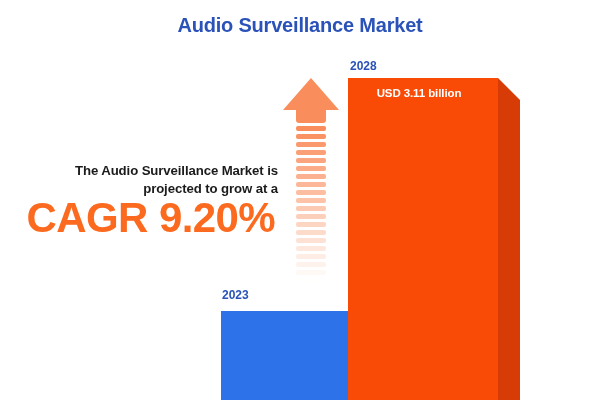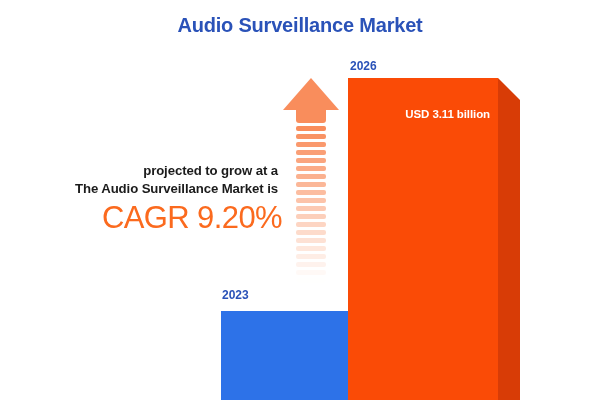--- a/index.html
+++ b/index.html
@@ -36,25 +36,25 @@
   }
   #copy .line {
     font-size:13.2px;
     font-weight:bold;
     color:#1b1b1b;
     line-height:18px;
     letter-spacing:-0.1px;
   }
   #cagr {
     position:absolute;
-    left:24px; top:200px;
+    left:17px; top:200px;
     width:258px;
     text-align:right;
-    font-size:31px;
-    font-weight:normal;
+    font-size:42px;
+    font-weight:bold;
     color:#fb6a1e;
     letter-spacing:-0.6px;
     line-height:36px;
   }
 
   
   #arrow {
     position:absolute;
     left:283px; top:78px;
     width:56px; height:218px;
@@ -105,23 +105,23 @@
   }
   #bar2032-base-side {
     position:absolute;
     left:498px; top:311px;
     width:22px; height:89px;
     background:#df5b0a;
     clip-path:polygon(0 0, 100% 22px, 100% 100%, 0 100%);
   }
   #bar2032-label {
     position:absolute;
-    left:348px; top:108px;
+    left:348px; top:87px;
     width:142px;
-    text-align:right;
+    text-align:center;
     font-size:11.5px;
     font-weight:bold;
     color:#ffffff;
     letter-spacing:-0.1px;
   }
   #year2032 {
     position:absolute;
     left:350px; top:59px;
     font-size:12px;
     font-weight:bold;
@@ -173,22 +173,22 @@
   #logo .b { color:#2a52b8; }
 </style>
 </head>
 <body>
 
 <div id="canvas">
 
   <div id="title">Audio Surveillance Market</div>
 
   <div id="copy">
+    <div class="line">The Audio Surveillance Market is</div>
     <div class="line">projected to grow at a</div>
-    <div class="line">The Audio Surveillance Market is</div>
   </div>
   <div id="cagr">CAGR 9.20%</div>
 
   <div id="arrow">
     <div id="arrow-head"></div>
     <div id="arrow-neck"></div>
   <div class="arrow-bar" style="top: 48px; background: rgb(249, 141, 92);"></div>
       <div class="arrow-bar" style="top: 56px; background: rgba(249, 141, 92, 0.95);"></div>
       <div class="arrow-bar" style="top: 64px; background: rgba(249, 141, 92, 0.894);"></div>
       <div class="arrow-bar" style="top: 72px; background: rgba(249, 141, 92, 0.843);"></div>
@@ -214,16 +214,16 @@
   <div id="bar2032-base"></div>
   <div id="bar2032-base-side"></div>
 
   <div id="bar2024-front"></div>
   <div id="bar2024-side"></div>
   <div id="year2024">2023</div>
 
   <div id="bar2032-front"></div>
   <div id="bar2032-side"></div>
   <div id="bar2032-label">USD 3.11 billion</div>
-  <div id="year2032">2026</div>
+  <div id="year2032">2028</div>
 
 
 </div>
 
 </body></html>

